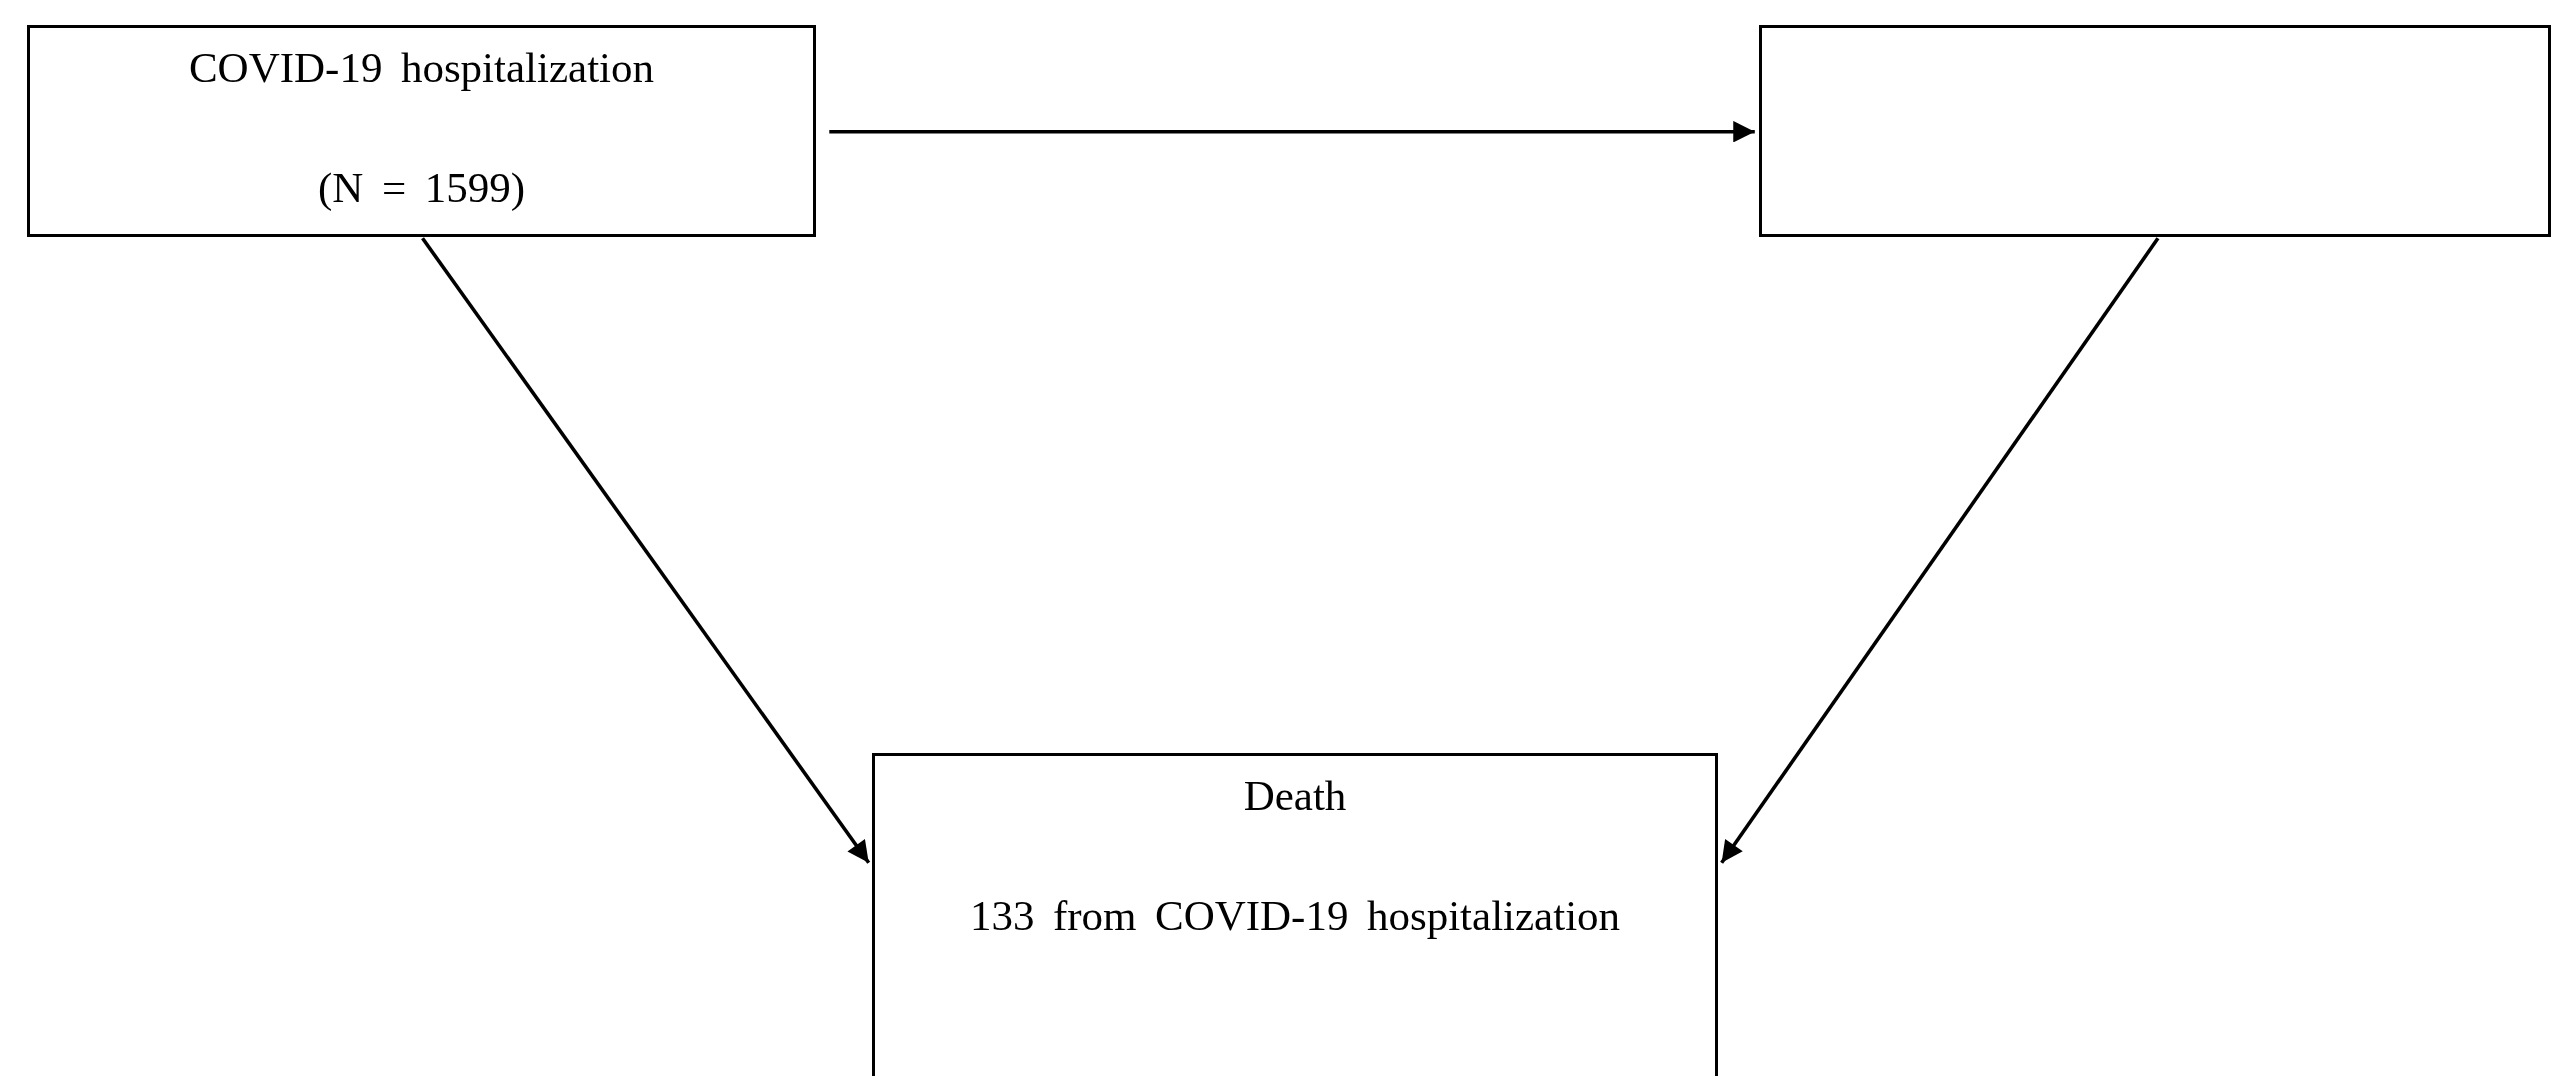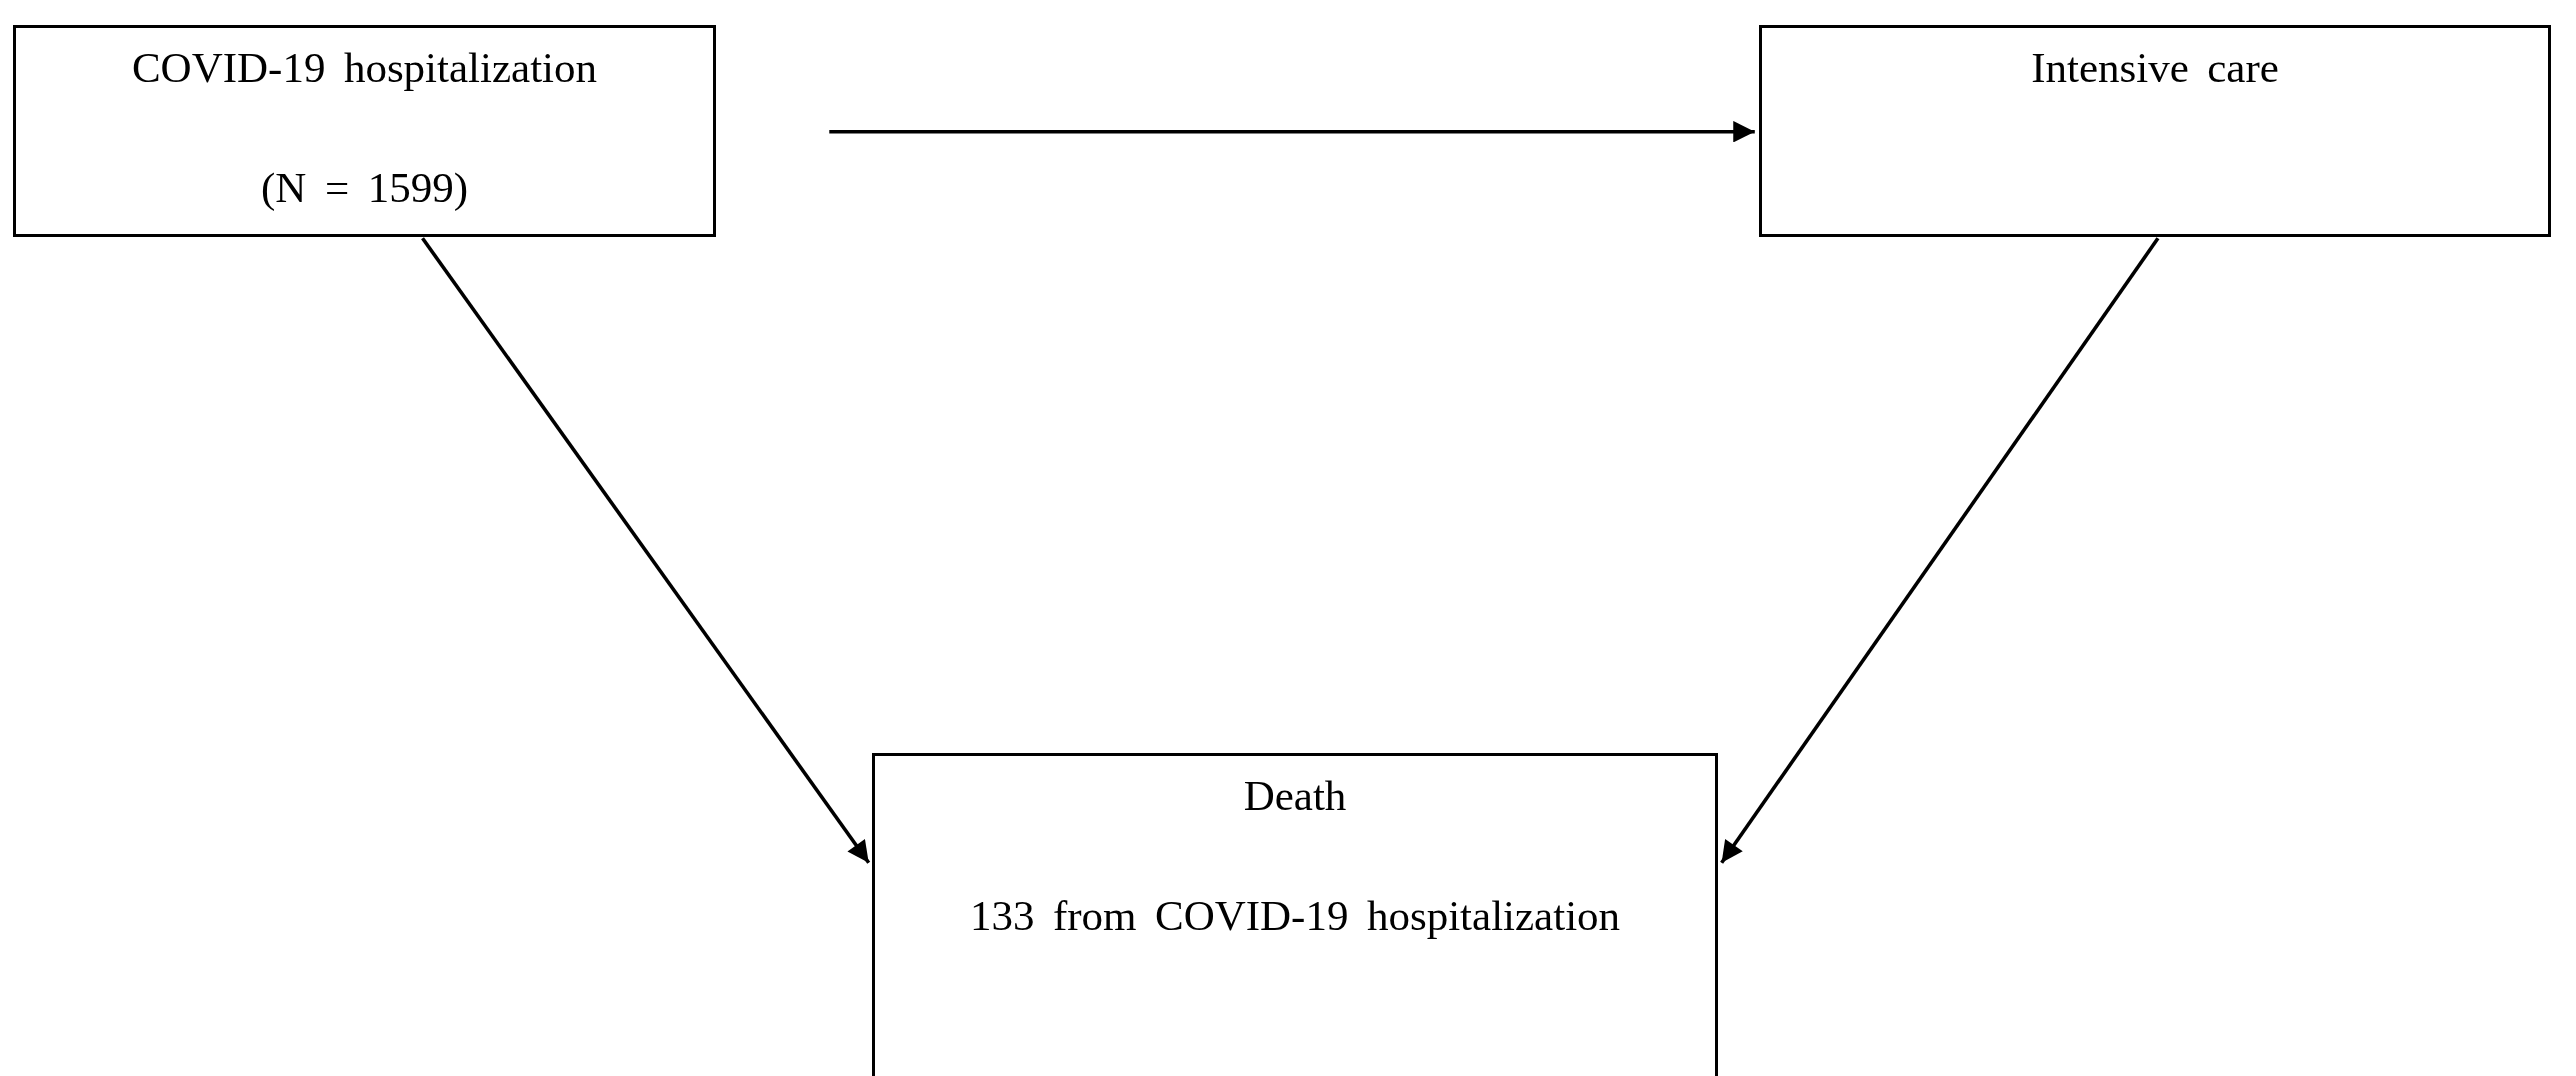--- a/index.html
+++ b/index.html
@@ -36,21 +36,21 @@
     background: var(--node-fill, #ffffff);
     text-align: center;
     font-size: 43px;
     line-height: 60px;
     padding-top: 10px;
     word-spacing: 0.18em;
   }
   .node .spacer {
     height: 60px;
   }
-  #node-hospitalization { left: 13px;   top: 25px;  width: 703px; height: 212px; }
+  #node-hospitalization { left: 27px;   top: 25px;  width: 789px; height: 212px; }
   #node-intensive-care  { left: 1759px; top: 25px;  width: 792px; height: 212px; }
   #node-death           { left: 872px;  top: 718px; width: 846px; height: 333px; margin-top: 35px; }
 </style>
 </head>
 <body>
 
 <div class="canvas">
 
   <svg class="edges" viewBox="0 0 2874 1201" xmlns="http://www.w3.org/2000/svg">
     <defs>
@@ -63,21 +63,20 @@
     <line x1="2408" y1="266" x2="1921" y2="963" marker-end="url(#arrowhead)"></line>
   </svg>
 
   <div class="node" id="node-hospitalization">
     <div>COVID-19 hospitalization</div>
     <div class="spacer"></div>
     <div>(N = 1599)</div>
   </div>
 
   <div class="node" id="node-intensive-care">
-    <div>Intensive care</div>
     <div class="spacer"></div>
   </div>
 
   <div class="node" id="node-death">
     <div>Death</div>
     <div class="spacer"></div>
     <div>133 from COVID-19 hospitalization</div>
   </div>
 
 </div>

